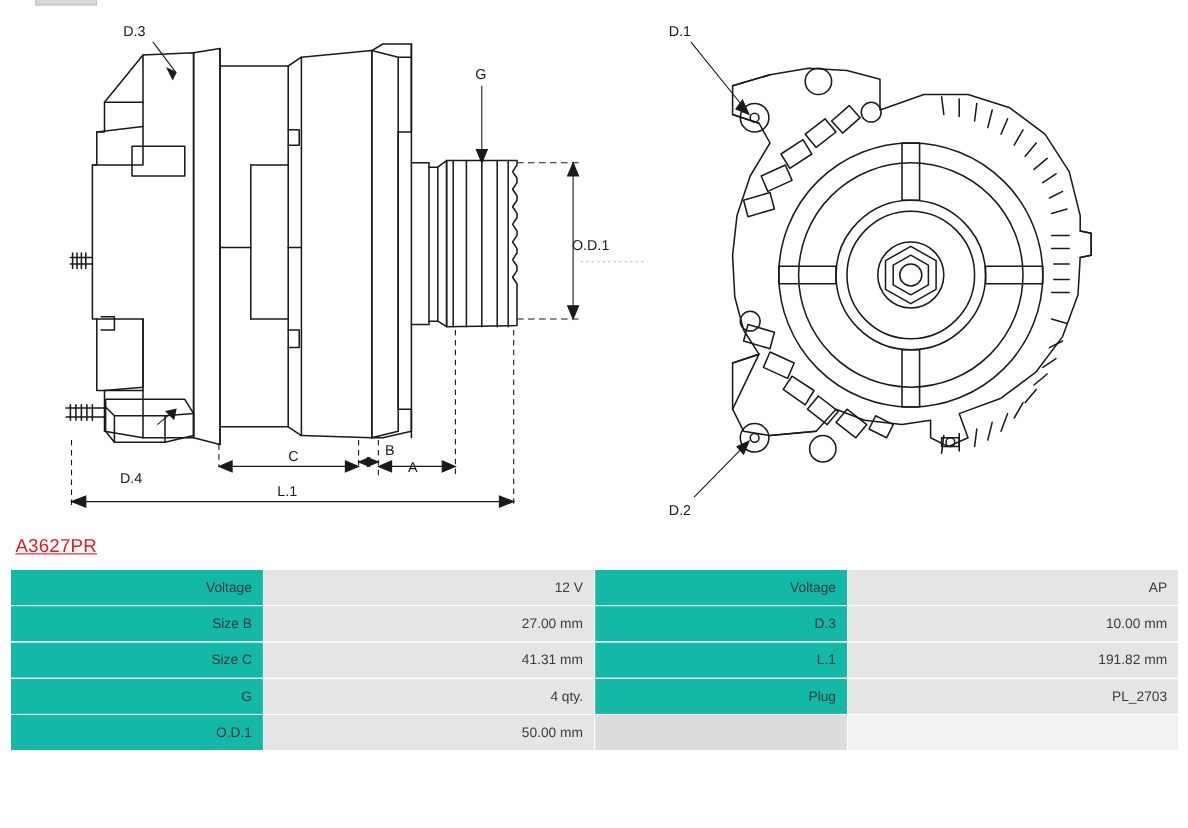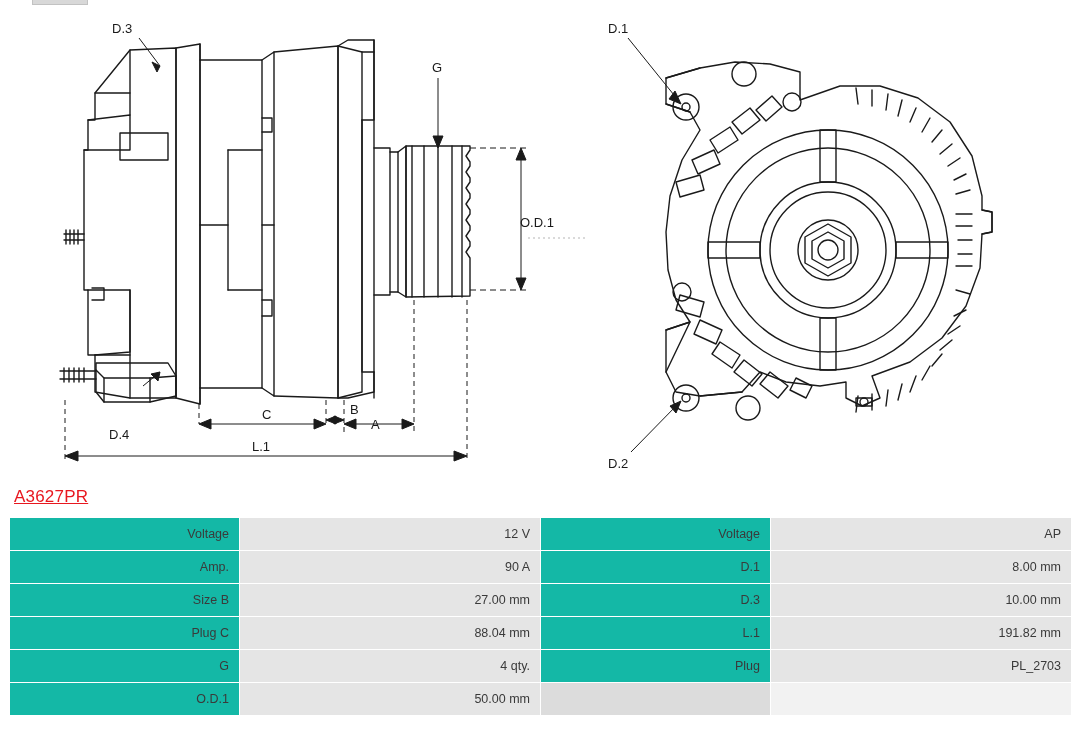--- a/index.html
+++ b/index.html
@@ -281,34 +281,28 @@
         <col class="val">
     </colgroup>
     <tbody>
       <tr>
         <td class="lbl">Voltage</td>
         <td class="val">12 V</td>
         <td class="lbl">Voltage</td>
         <td class="val">AP</td>
       </tr>
       <tr>
-        <td class="lbl">Amp.</td>
-        <td class="val">90 A</td>
-        <td class="lbl">D.1</td>
-        <td class="val">8.00 mm</td>
-      </tr>
-      <tr>
         <td class="lbl">Size B</td>
         <td class="val">27.00 mm</td>
         <td class="lbl">D.3</td>
         <td class="val">10.00 mm</td>
       </tr>
       <tr>
-        <td class="lbl">Plug C</td>
-        <td class="val">88.04 mm</td>
+        <td class="lbl">Size C</td>
+        <td class="val">41.31 mm</td>
         <td class="lbl">L.1</td>
         <td class="val">191.82 mm</td>
       </tr>
       <tr>
         <td class="lbl">G</td>
         <td class="val">4 qty.</td>
         <td class="lbl">Plug</td>
         <td class="val">PL_2703</td>
       </tr>
       <tr>

